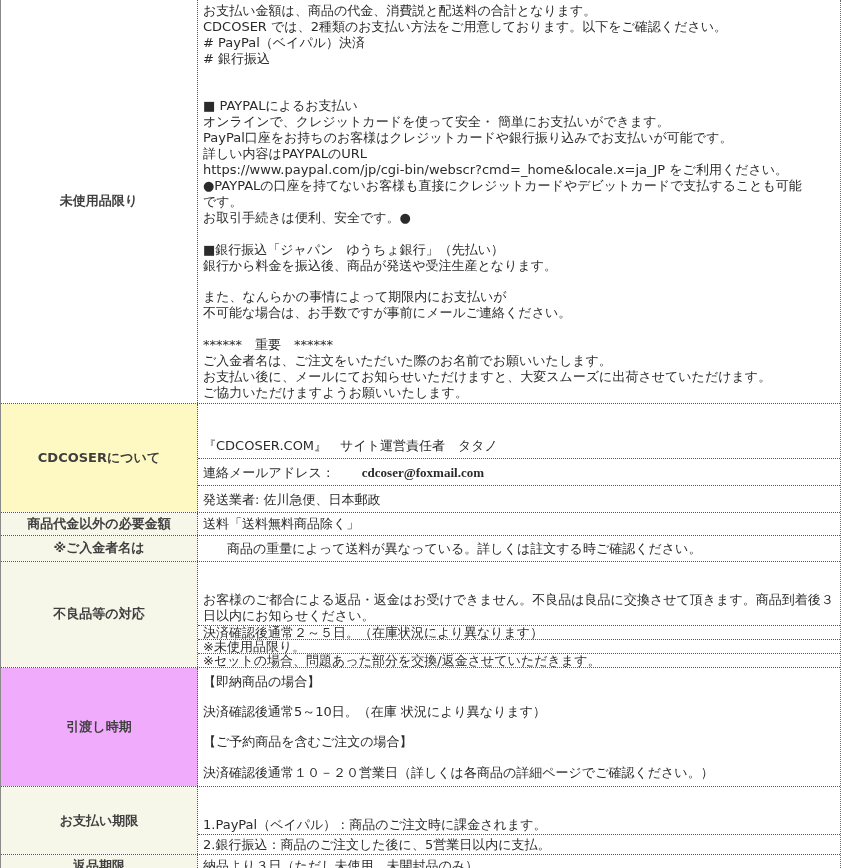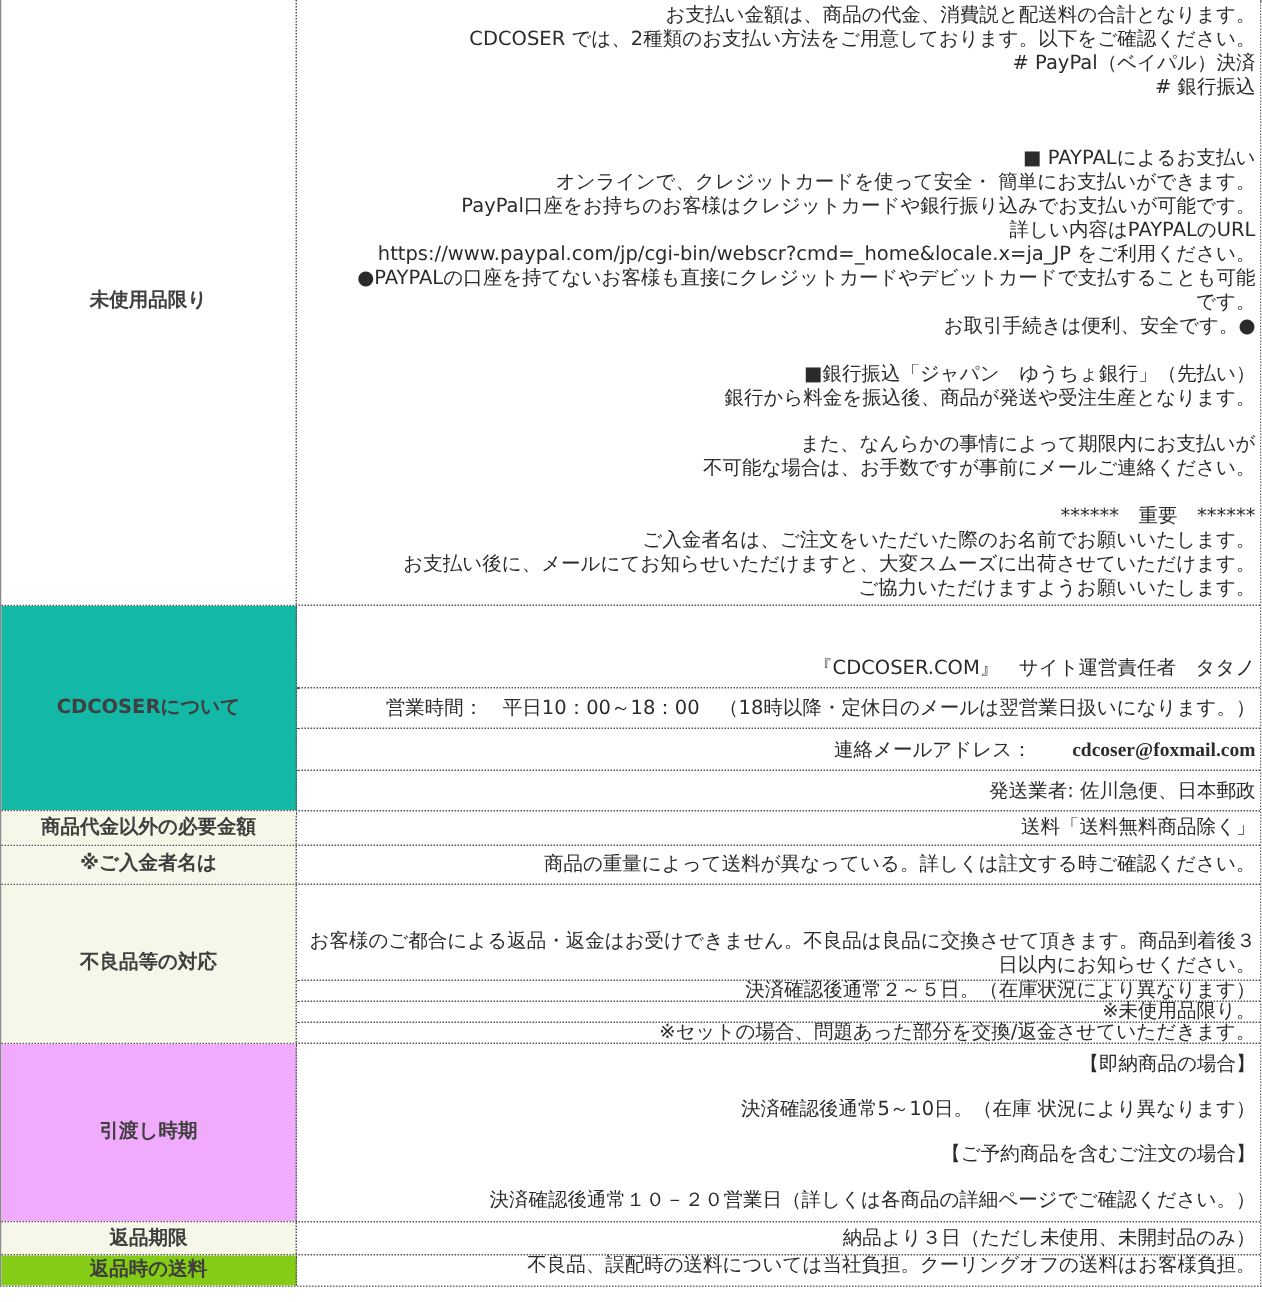--- a/index.html
+++ b/index.html
@@ -32,21 +32,20 @@
     color: #3f3f3f;
     background: #f6f6e9;
     border-right: 1px dotted #555;
     padding: 2px 4px;
     line-height: 16px;
   }
   .label-cell.white-bg { background: #ffffff; }
   .content-cell {
     flex: 1 1 auto;
     min-width: 0;
-    text-align: right;
   }
   .text-block {
     white-space: pre-line;
     padding: 2px 3px 2px 5px;
     line-height: 16px;
   }
   
   .payment-text { line-height: 15.9px; padding-top: 3px; }
   
   .sub { border-top: 1px dotted #555; }
@@ -105,24 +104,23 @@
 不可能な場合は、お手数ですが事前にメールご連絡ください。
 
 ******　重要　******
 ご入金者名は、ご注文をいただいた際のお名前でお願いいたします。
 お支払い後に、メールにてお知らせいただけますと、大変スムーズに出荷させていただけます。
 ご協力いただけますようお願いいたします。</div>
     </div>
   </div>
 
   <div class="row">
-    <div class="label-cell" style="background: #14b8a6;">CDCOSERについて</div>
+    <div class="label-cell" style="background: #fef9c3;">CDCOSERについて</div>
     <div class="content-cell">
       <div class="sub sub-about">『CDCOSER.COM』　サイト運営責任者　タタノ</div>
-      <div class="sub sub-about">営業時間：　平日10：00～18：00　（18時以降・定休日のメールは翌営業日扱いになります。）</div>
       <div class="sub sub-about"><span>連絡メールアドレス：</span><span class="email-bold">cdcoser@foxmail.com</span></div>
       <div class="sub sub-about">発送業者: 佐川急便、日本郵政</div>
     </div>
   </div>
 
   <div class="row row-extra-fee">
     <div class="label-cell" style="background: rgb(246, 246, 233);">商品代金以外の必要金額</div>
     <div class="content-cell">
       <div class="text-block">送料「送料無料商品除く」</div>
     </div>
@@ -151,20 +149,27 @@
       <div class="delivery-text">【即納商品の場合】
 
 決済確認後通常5～10日。（在庫 状況により異なります）
 
 【ご予約商品を含むご注文の場合】
 
 決済確認後通常１０－２０営業日（詳しくは各商品の詳細ページでご確認ください。）</div>
     </div>
   </div>
 
+  <div class="row">
+    <div class="label-cell" style="background: rgb(246, 246, 233);">お支払い期限</div>
+    <div class="content-cell">
+      <div class="sub sub-deadline">1.PayPal（ベイパル）：商品のご注文時に課金されます。</div>
+      <div class="sub sub-deadline">2.銀行振込：商品のご注文した後に、5営業日以内に支払。</div>
+    </div>
+  </div>
 
   <div class="row row-return-deadline">
     <div class="label-cell" style="background: rgb(246, 246, 233); text-align: center;">返品期限</div>
     <div class="content-cell">
       <div class="text-block">納品より３日（ただし未使用、未開封品のみ）</div>
     </div>
   </div>
 
   <div class="row row-return-shipping">
     <div class="label-cell" style="background: #84cc16;">返品時の送料</div>

